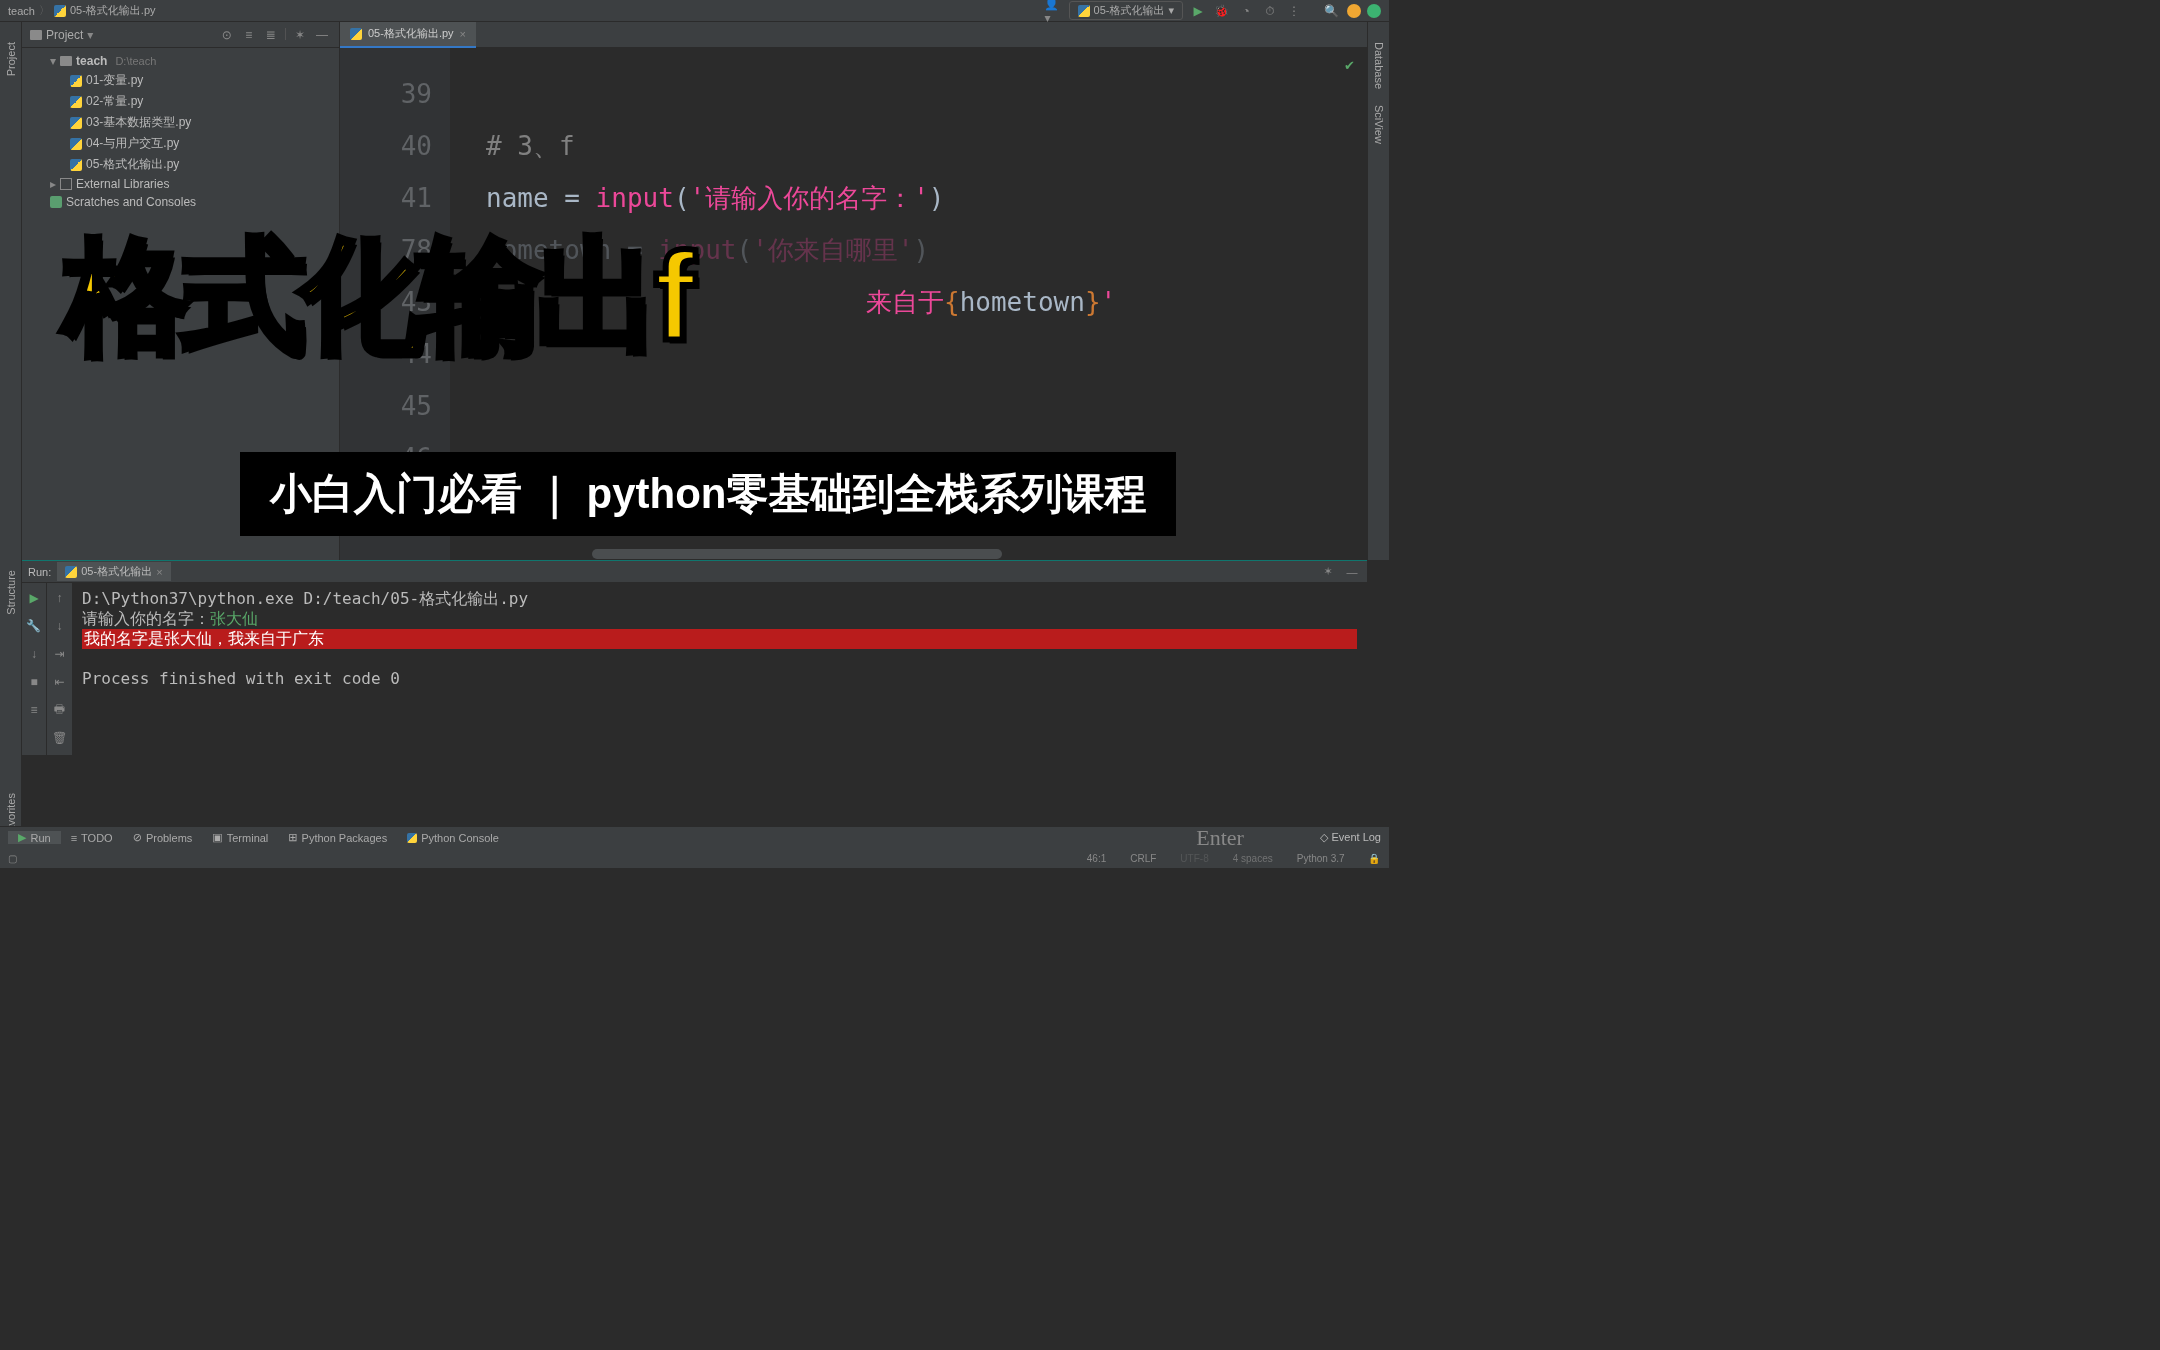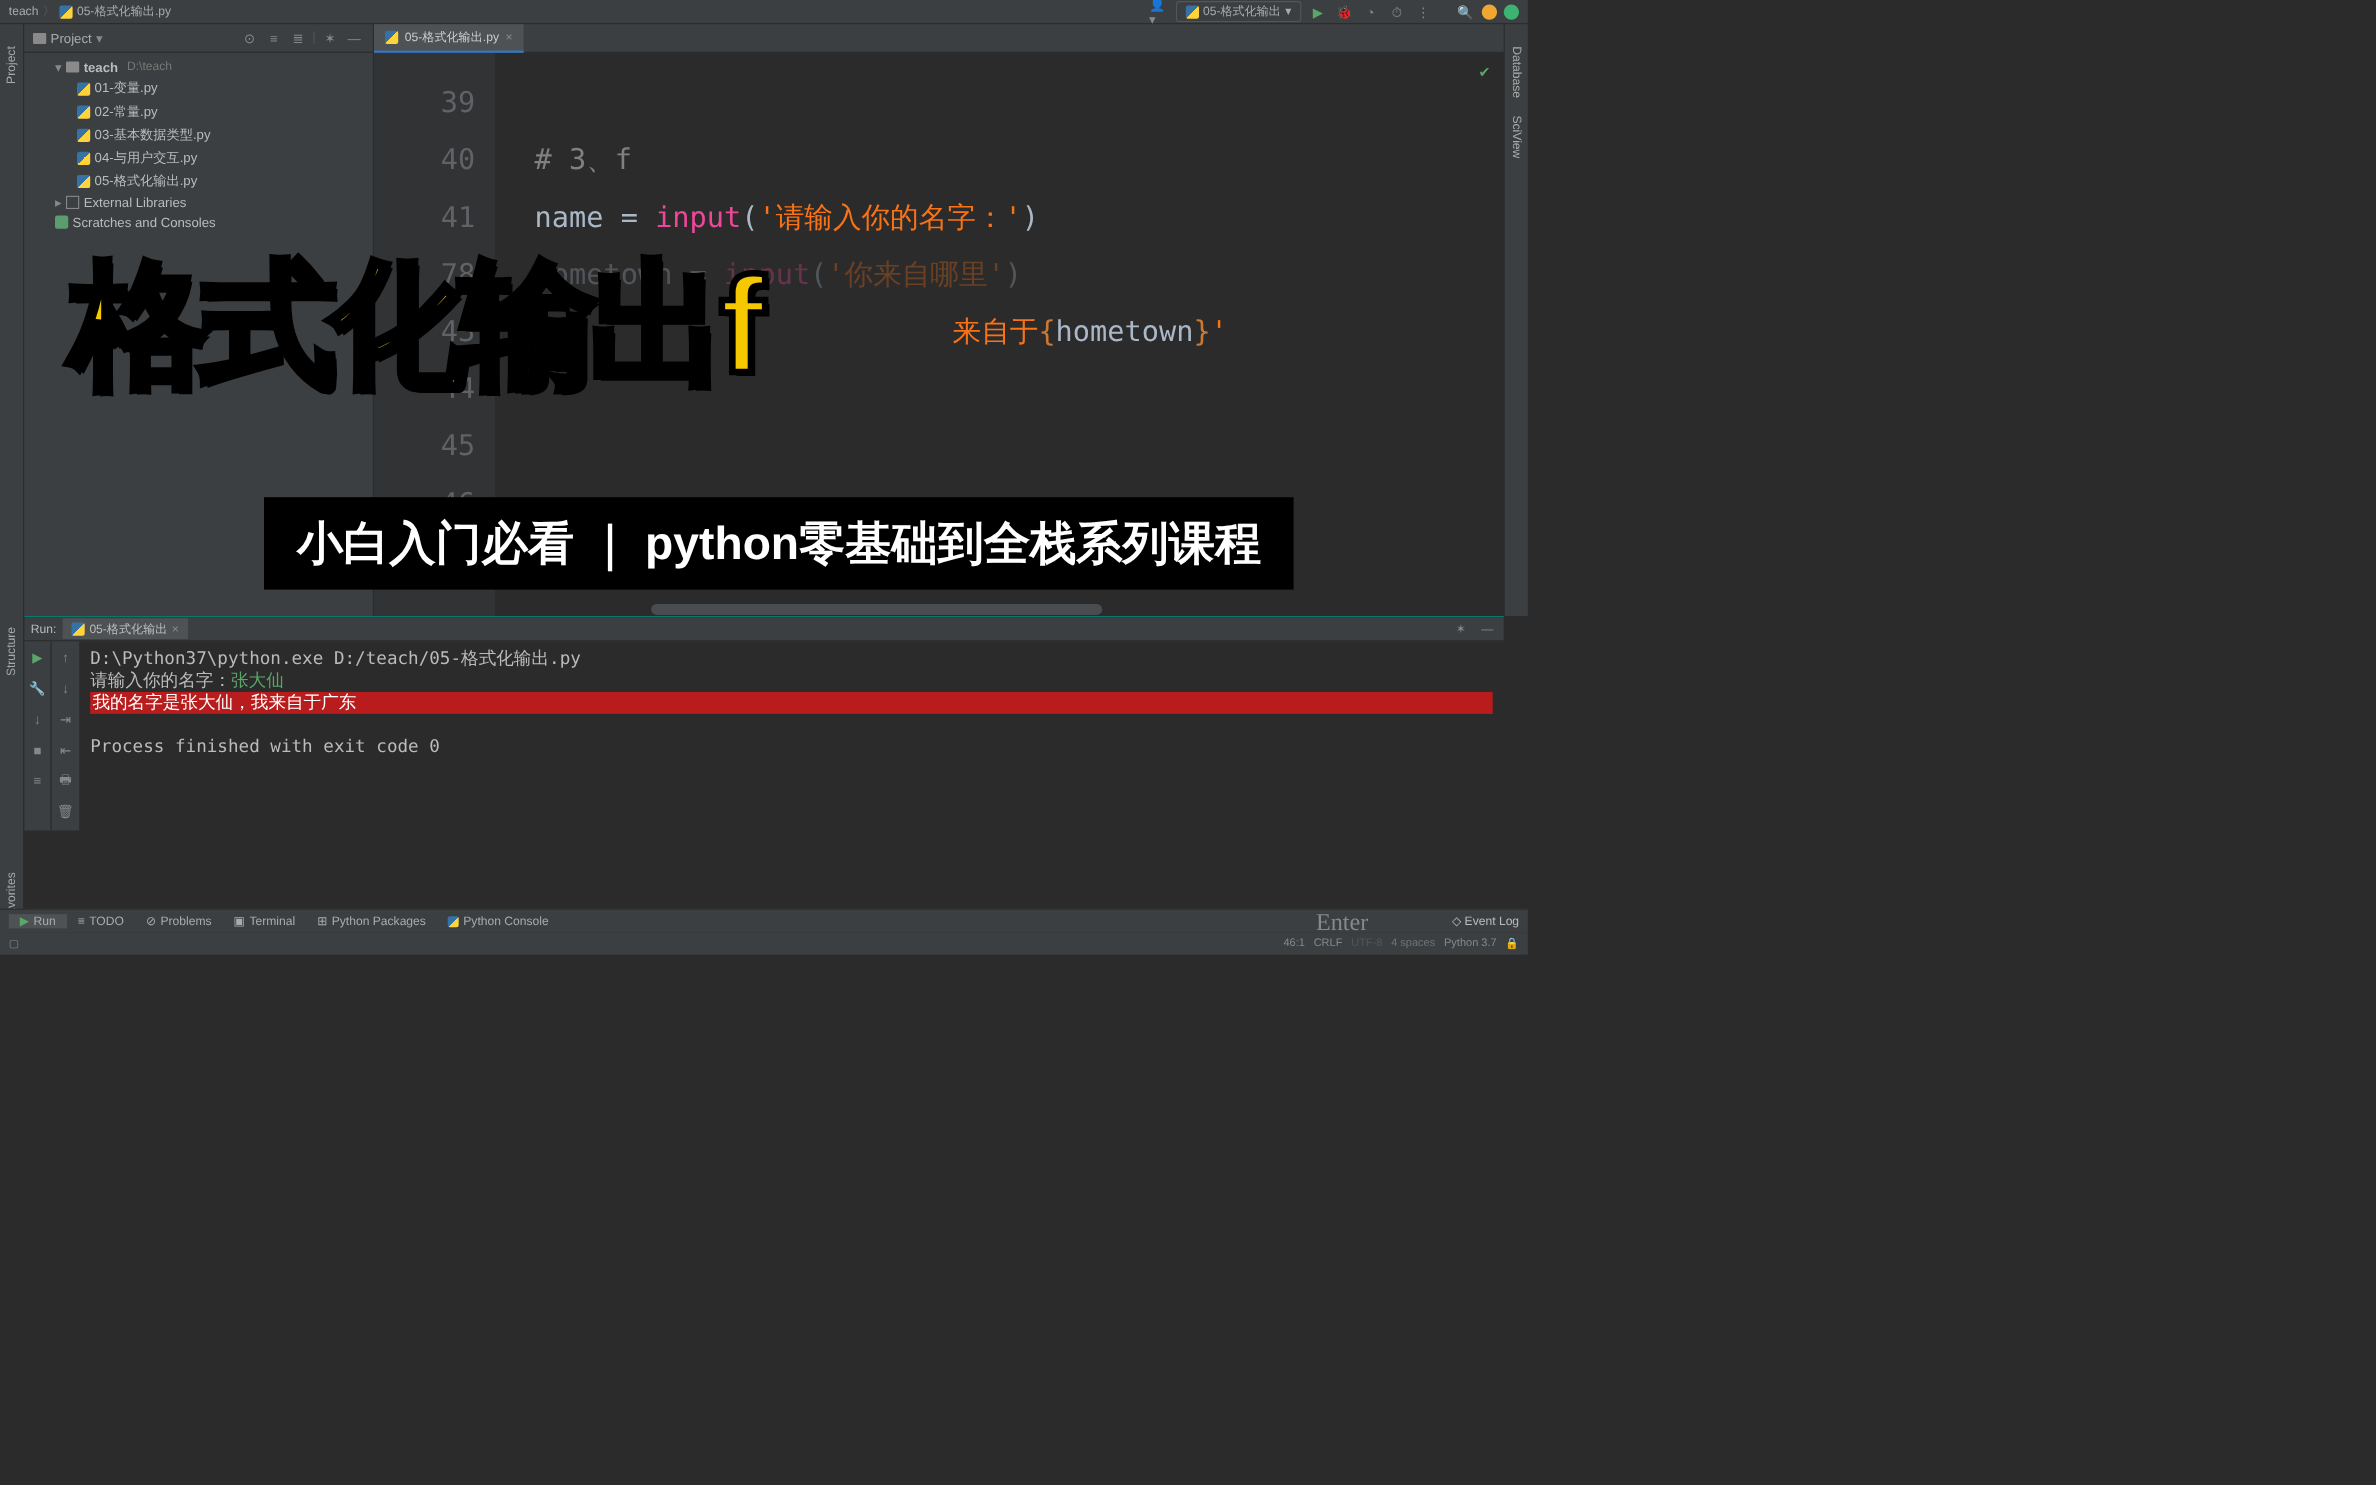--- a/index.html
+++ b/index.html
@@ -68,21 +68,21 @@
   background: #4e5254; border-bottom: 2px solid #3478c6;
   font-size: 11px; color: #ccc;
 }
 .editor-body { flex: 1; display: flex; position: relative; overflow: hidden; }
 .gutter { width: 110px; background: #313335; padding-top: 20px; text-align: right; padding-right: 18px; color: #606366; font-family: Consolas, monospace; font-size: 26px; line-height: 52px; }
 .code { flex: 1; padding-top: 20px; padding-left: 36px; font-family: Consolas, monospace; font-size: 26px; line-height: 52px; position: relative; }
 .code-line { white-space: pre; }
 .comment { color: #808080; }
 .var { color: #a9b7c6; }
 .builtin { color: #ec4899; }
-.str { color: #f97316; text-align: center; }
+.str { color: #ec4899; text-align: center; }
 .brace { color: #cc7832; }
 .check-icon { position: absolute; top: 10px; right: 12px; color: #59a869; font-size: 13px; }
 
 .overlay-title {
   position: absolute; left: 64px; top: 234px;
   font-size: 124px; font-weight: 900;
   color: #f5c800;
   -webkit-text-stroke: 6px #000;
   text-stroke: 6px #000;
   font-family: "Microsoft YaHei", sans-serif;
@@ -115,21 +115,21 @@
 .left-vert { position: absolute; left: 0; top: 560px; bottom: 20px; width: 22px; background: #3c3f41; display: flex; flex-direction: column; align-items: center; border-right: 1px solid #2b2b2b; }
 .left-vert .rot { writing-mode: vertical-rl; transform: rotate(180deg); font-size: 11px; color: #aaa; padding: 10px 0; }
 
 .bottom-bar { height: 22px; background: #3c3f41; border-top: 1px solid #2b2b2b; display: flex; align-items: center; padding: 0 8px; font-size: 11px; position: absolute; bottom: 20px; left: 0; right: 0; }
 .bottom-item { display: flex; align-items: center; gap: 4px; padding: 0 10px; color: #aaa; cursor: pointer; }
 .bottom-item.active { background: #4e5254; }
 .bottom-right { margin-left: auto; display: flex; align-items: center; gap: 6px; }
 .enter-text { font-family: "Times New Roman", serif; font-size: 22px; color: #888; margin-right: 70px; }
 
 .status-bar { height: 20px; background: #3c3f41; display: flex; align-items: center; justify-content: space-between; padding: 0 8px; font-size: 10px; color: #888; position: absolute; bottom: 0; left: 0; right: 0; }
-.status-right { display: flex; gap: 8px; }
+.status-right { display: flex; gap: 24px; }
 .tri-play { color: #59a869; }
 
 .hscroll { position: absolute; left: 142px; bottom: 1px; width: 410px; height: 10px; background: #4a4d4f; border-radius: 5px; }
 </style>
 </head>
 <body>
 
 <div class="top-nav">
   <div class="breadcrumb">
     <span>teach</span>

